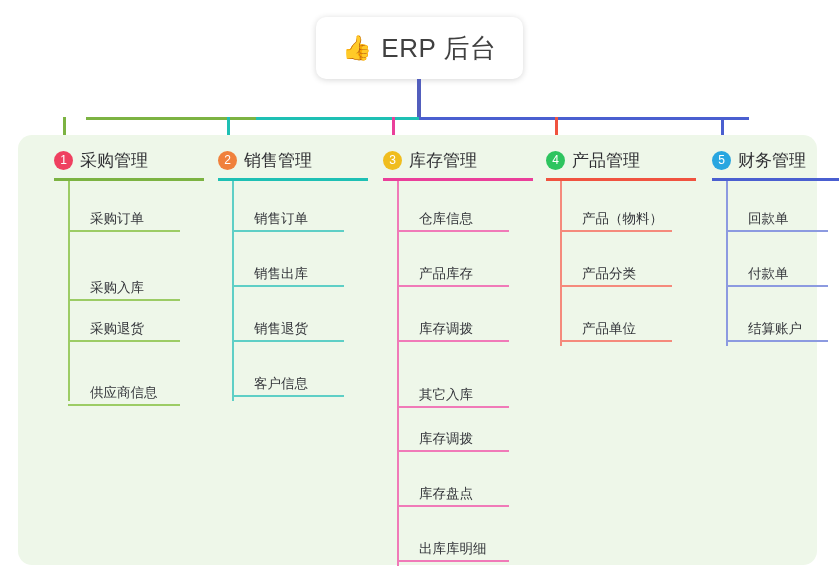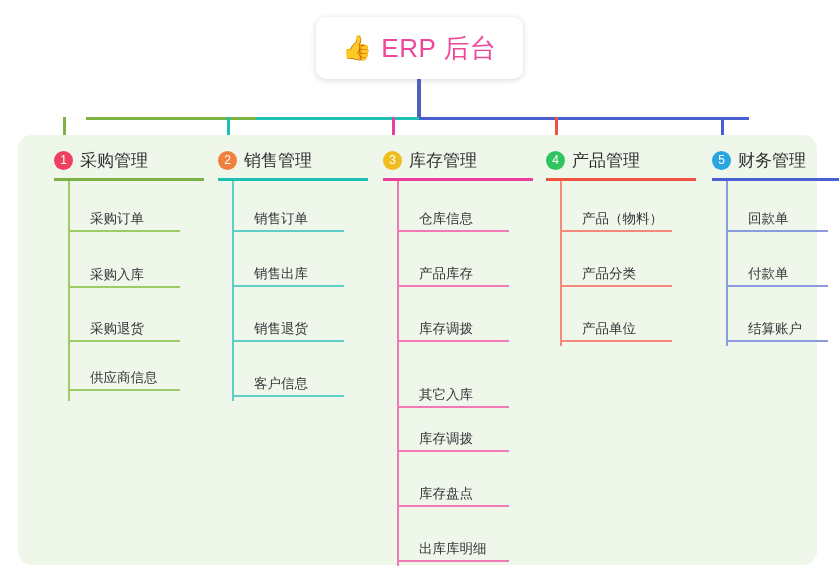--- a/index.html
+++ b/index.html
@@ -16,21 +16,21 @@
     position:absolute;
     left:316px;top:17px;width:207px;height:62px;
     background:#ffffff;
     border-radius:10px;
     box-shadow:0 1px 6px rgba(0,0,0,0.16);
     display:flex;align-items:center;justify-content:center;
     gap:9px;
   }
   .root-icon{font-size:24px;line-height:1;}
   .root-title{
-    font-size:26px;color:#ec4899;letter-spacing:0.5px;white-space:nowrap;
+    font-size:26px;color:#404040;letter-spacing:0.5px;white-space:nowrap;
   }
 
   
   .trunk{
     position:absolute;left:417px;top:79px;width:4px;height:41px;
     background:#525ebd;
   }
   .bus-seg{position:absolute;height:3px;top:117px;}
 
   
@@ -100,29 +100,29 @@
           <div class="col-head">
             <span class="badge" style="background: rgb(239, 64, 96);">1</span>
             <span class="col-title">采购管理</span>
           </div>
           <div class="col-underline" style="width: 150px; background: rgb(124, 179, 66);"></div>
           <div class="spine" style="height: 220px; background: rgb(156, 204, 101);"></div>
           <div class="leaf" style="top: 36px; width: 120px;">
             <span class="leaf-label">采购订单</span>
             <div class="leaf-underline" style="width: 112px; background: rgb(156, 204, 101);"></div>
           </div>
-          <div class="leaf" style="top: 92px; width: 120px;">
+          <div class="leaf" style="top: 105px; width: 120px;">
             <span class="leaf-label">采购入库</span>
             <div class="leaf-underline" style="width: 112px; background: rgb(156, 204, 101);"></div>
           </div>
           <div class="leaf" style="top: 146px; width: 120px;">
             <span class="leaf-label">采购退货</span>
             <div class="leaf-underline" style="width: 112px; background: rgb(156, 204, 101);"></div>
           </div>
-          <div class="leaf" style="top: 195px; width: 120px; padding-left: 20px;">
+          <div class="leaf" style="top: 210px; width: 120px; padding-left: 20px;">
             <span class="leaf-label">供应商信息</span>
             <div class="leaf-underline" style="width: 112px; background: rgb(156, 204, 101);"></div>
           </div>
         </div>
         <div class="col" style="left: 200px; width: 150px; top: 10px;">
           <div class="col-head">
             <span class="badge" style="background: rgb(240, 129, 60);">2</span>
             <span class="col-title">销售管理</span>
           </div>
           <div class="col-underline" style="width: 150px; background: rgb(30, 192, 180);"></div>

